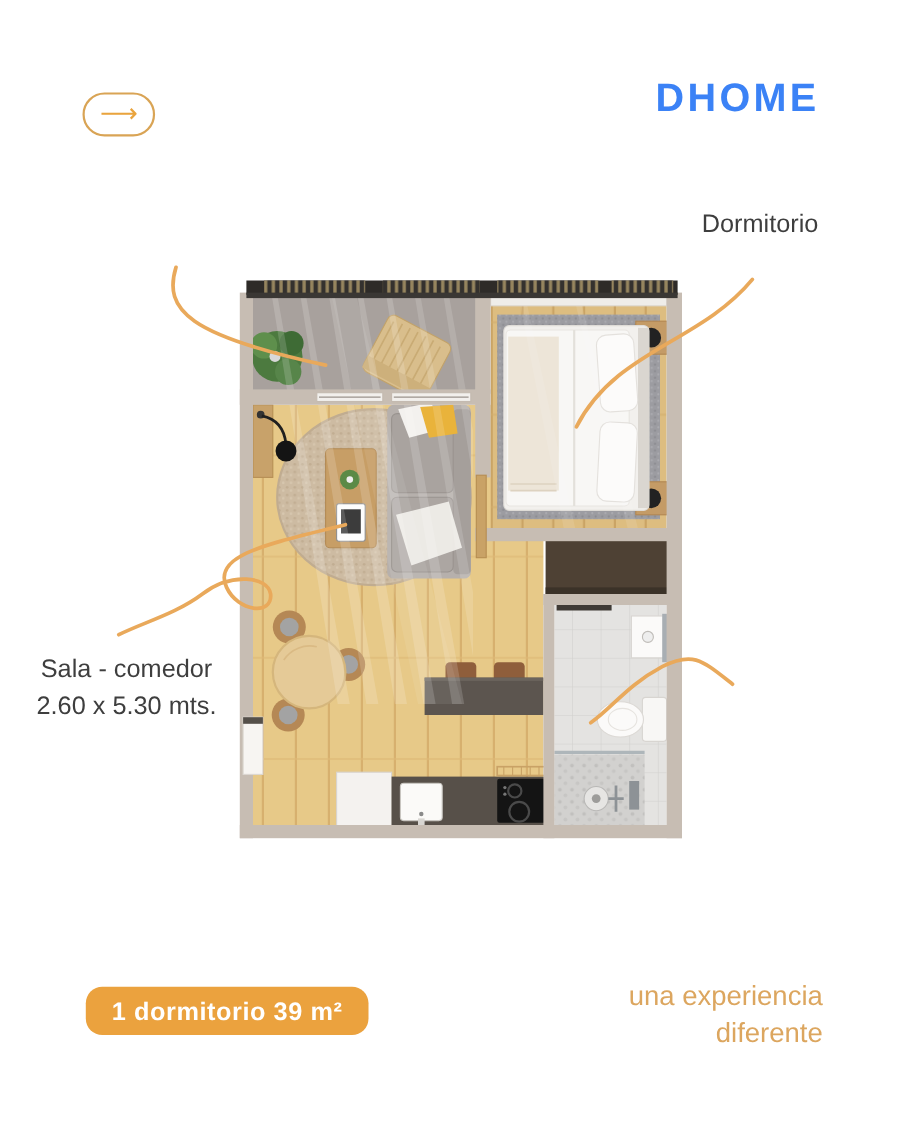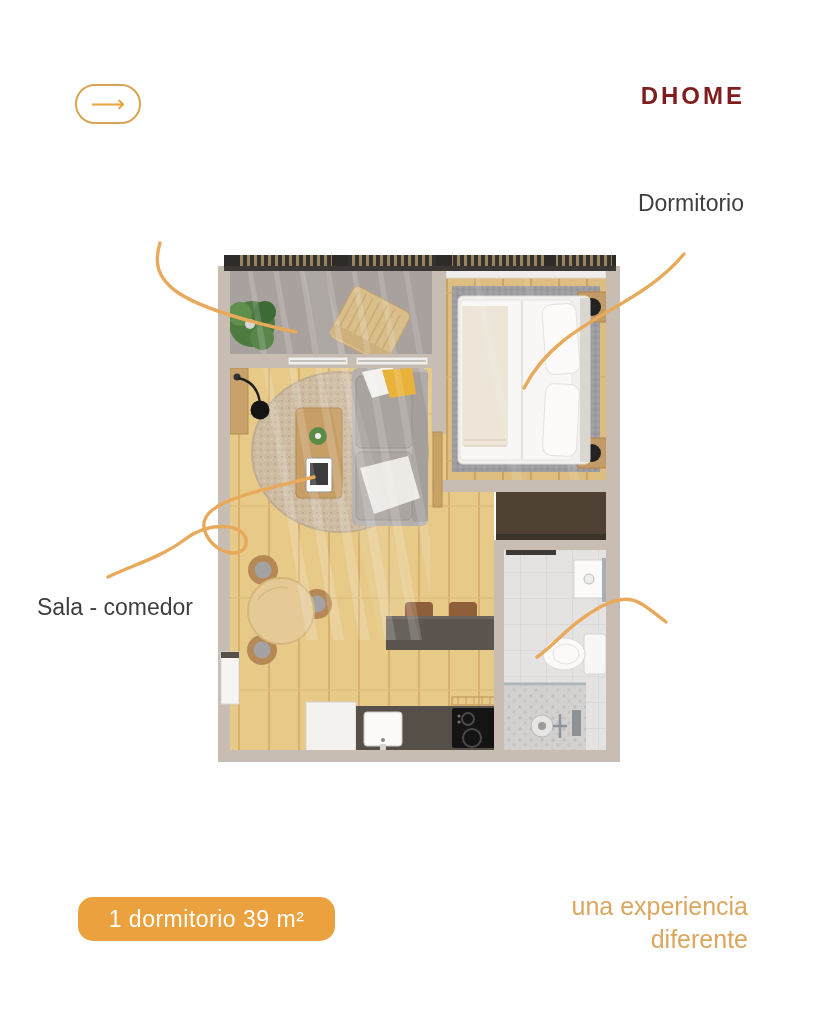--- a/index.html
+++ b/index.html
@@ -9,36 +9,36 @@
   }
   .abs{position:absolute;}
   
   .back-btn{
     left:75px;top:84px;width:66px;height:40px;border:2px solid #d9a455;
     border-radius:21px;display:flex;align-items:center;justify-content:center;
     color:#e9a43e;font-size:24px;line-height:1;box-sizing:border-box;cursor:pointer;
     background:#fff;
   }
   .logo{
-    right:74px;top:82px;font-size:24px;font-weight:800;letter-spacing:3px;
-    color:#7f1d1d;
+    right:74px;top:68px;font-size:36px;font-weight:800;letter-spacing:3px;
+    color:#3b82f6;
   }
   
   .room-label{color:#3e3e3e;text-align:center;line-height:1.35;}
   .room-label .rl-name{font-size:23px;font-weight:500;}
   .room-label .rl-dims{font-size:23px;font-weight:400;margin-top:3px;}
   .lbl-balcon{left:58px;top:168px;width:214px;}
   .lbl-dorm{left:584px;top:188px;width:214px;}
   .lbl-sala{left:8px;top:592px;width:214px;}
   .lbl-bano{left:605px;top:598px;width:214px;}
   
   .badge{
     left:78px;top:897px;width:257px;height:44px;background:#eba23e;
     border-radius:15px;display:flex;align-items:center;justify-content:center;
-    color:#ffffff;font-size:23px;font-weight:400;letter-spacing:.5px;
+    color:#ffffff;font-size:23px;font-weight:700;letter-spacing:.5px;
   }
   .tagline{
     right:71px;top:890px;text-align:right;color:#dca65f;font-size:25px;
     font-weight:500;line-height:1.3;
   }
   svg{display:block;}
 </style>
 </head>
 <body>
 
@@ -48,20 +48,21 @@
     <span>⟶</span>
   </div>
 
   <div class="abs logo">DHOME</div>
 
   <div class="abs room-label lbl-dorm">
     <div class="rl-name">Dormitorio</div>
   </div>
   <div class="abs room-label lbl-sala">
     <div class="rl-name">Sala - comedor</div>
+    <div class="rl-dims">2.60 x 5.30 mts.</div>
   </div>
 
   <svg class="abs" style="left:0;top:0;" width="819" height="1024" viewBox="0 0 819 1024">
     <defs>
       <pattern id="woodL" width="30" height="92" patternUnits="userSpaceOnUse">
         <rect width="30" height="92" fill="#e7c988"></rect>
         <rect x="28" width="2" height="92" fill="#d7b06e"></rect>
         <rect y="45" width="30" height="2" fill="#ddb976" opacity=".6"></rect>
       </pattern>
       <pattern id="woodB" width="28" height="84" patternUnits="userSpaceOnUse">

